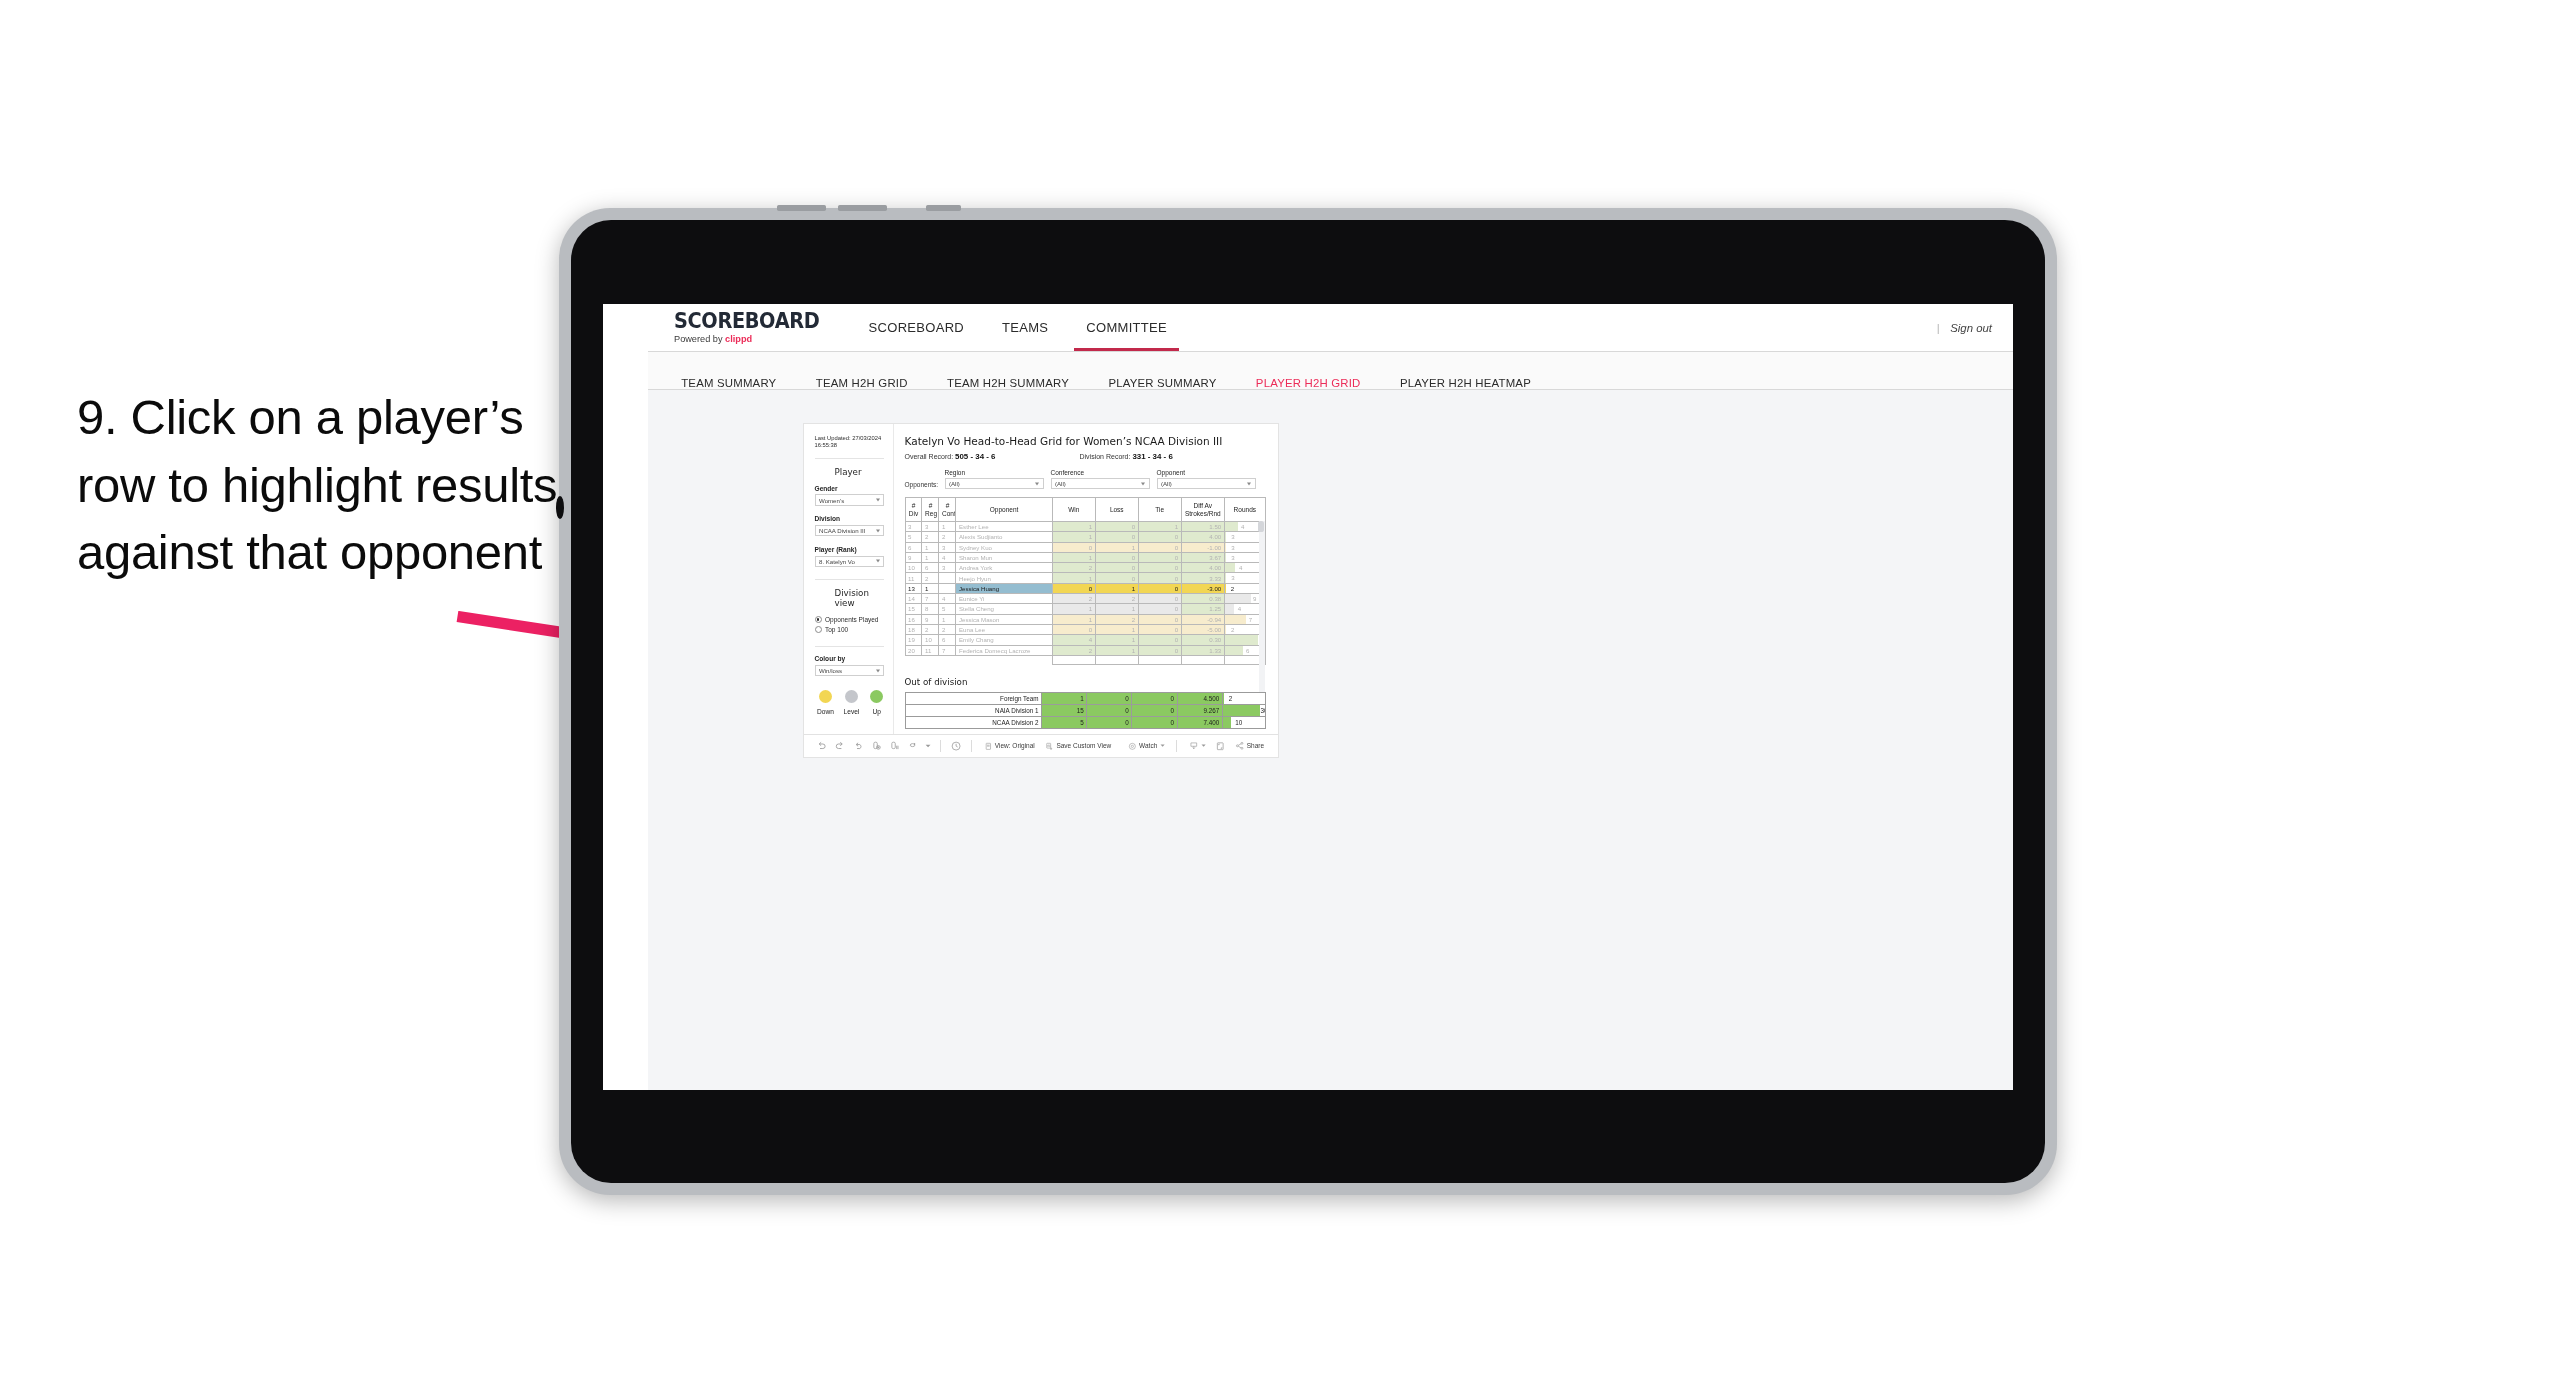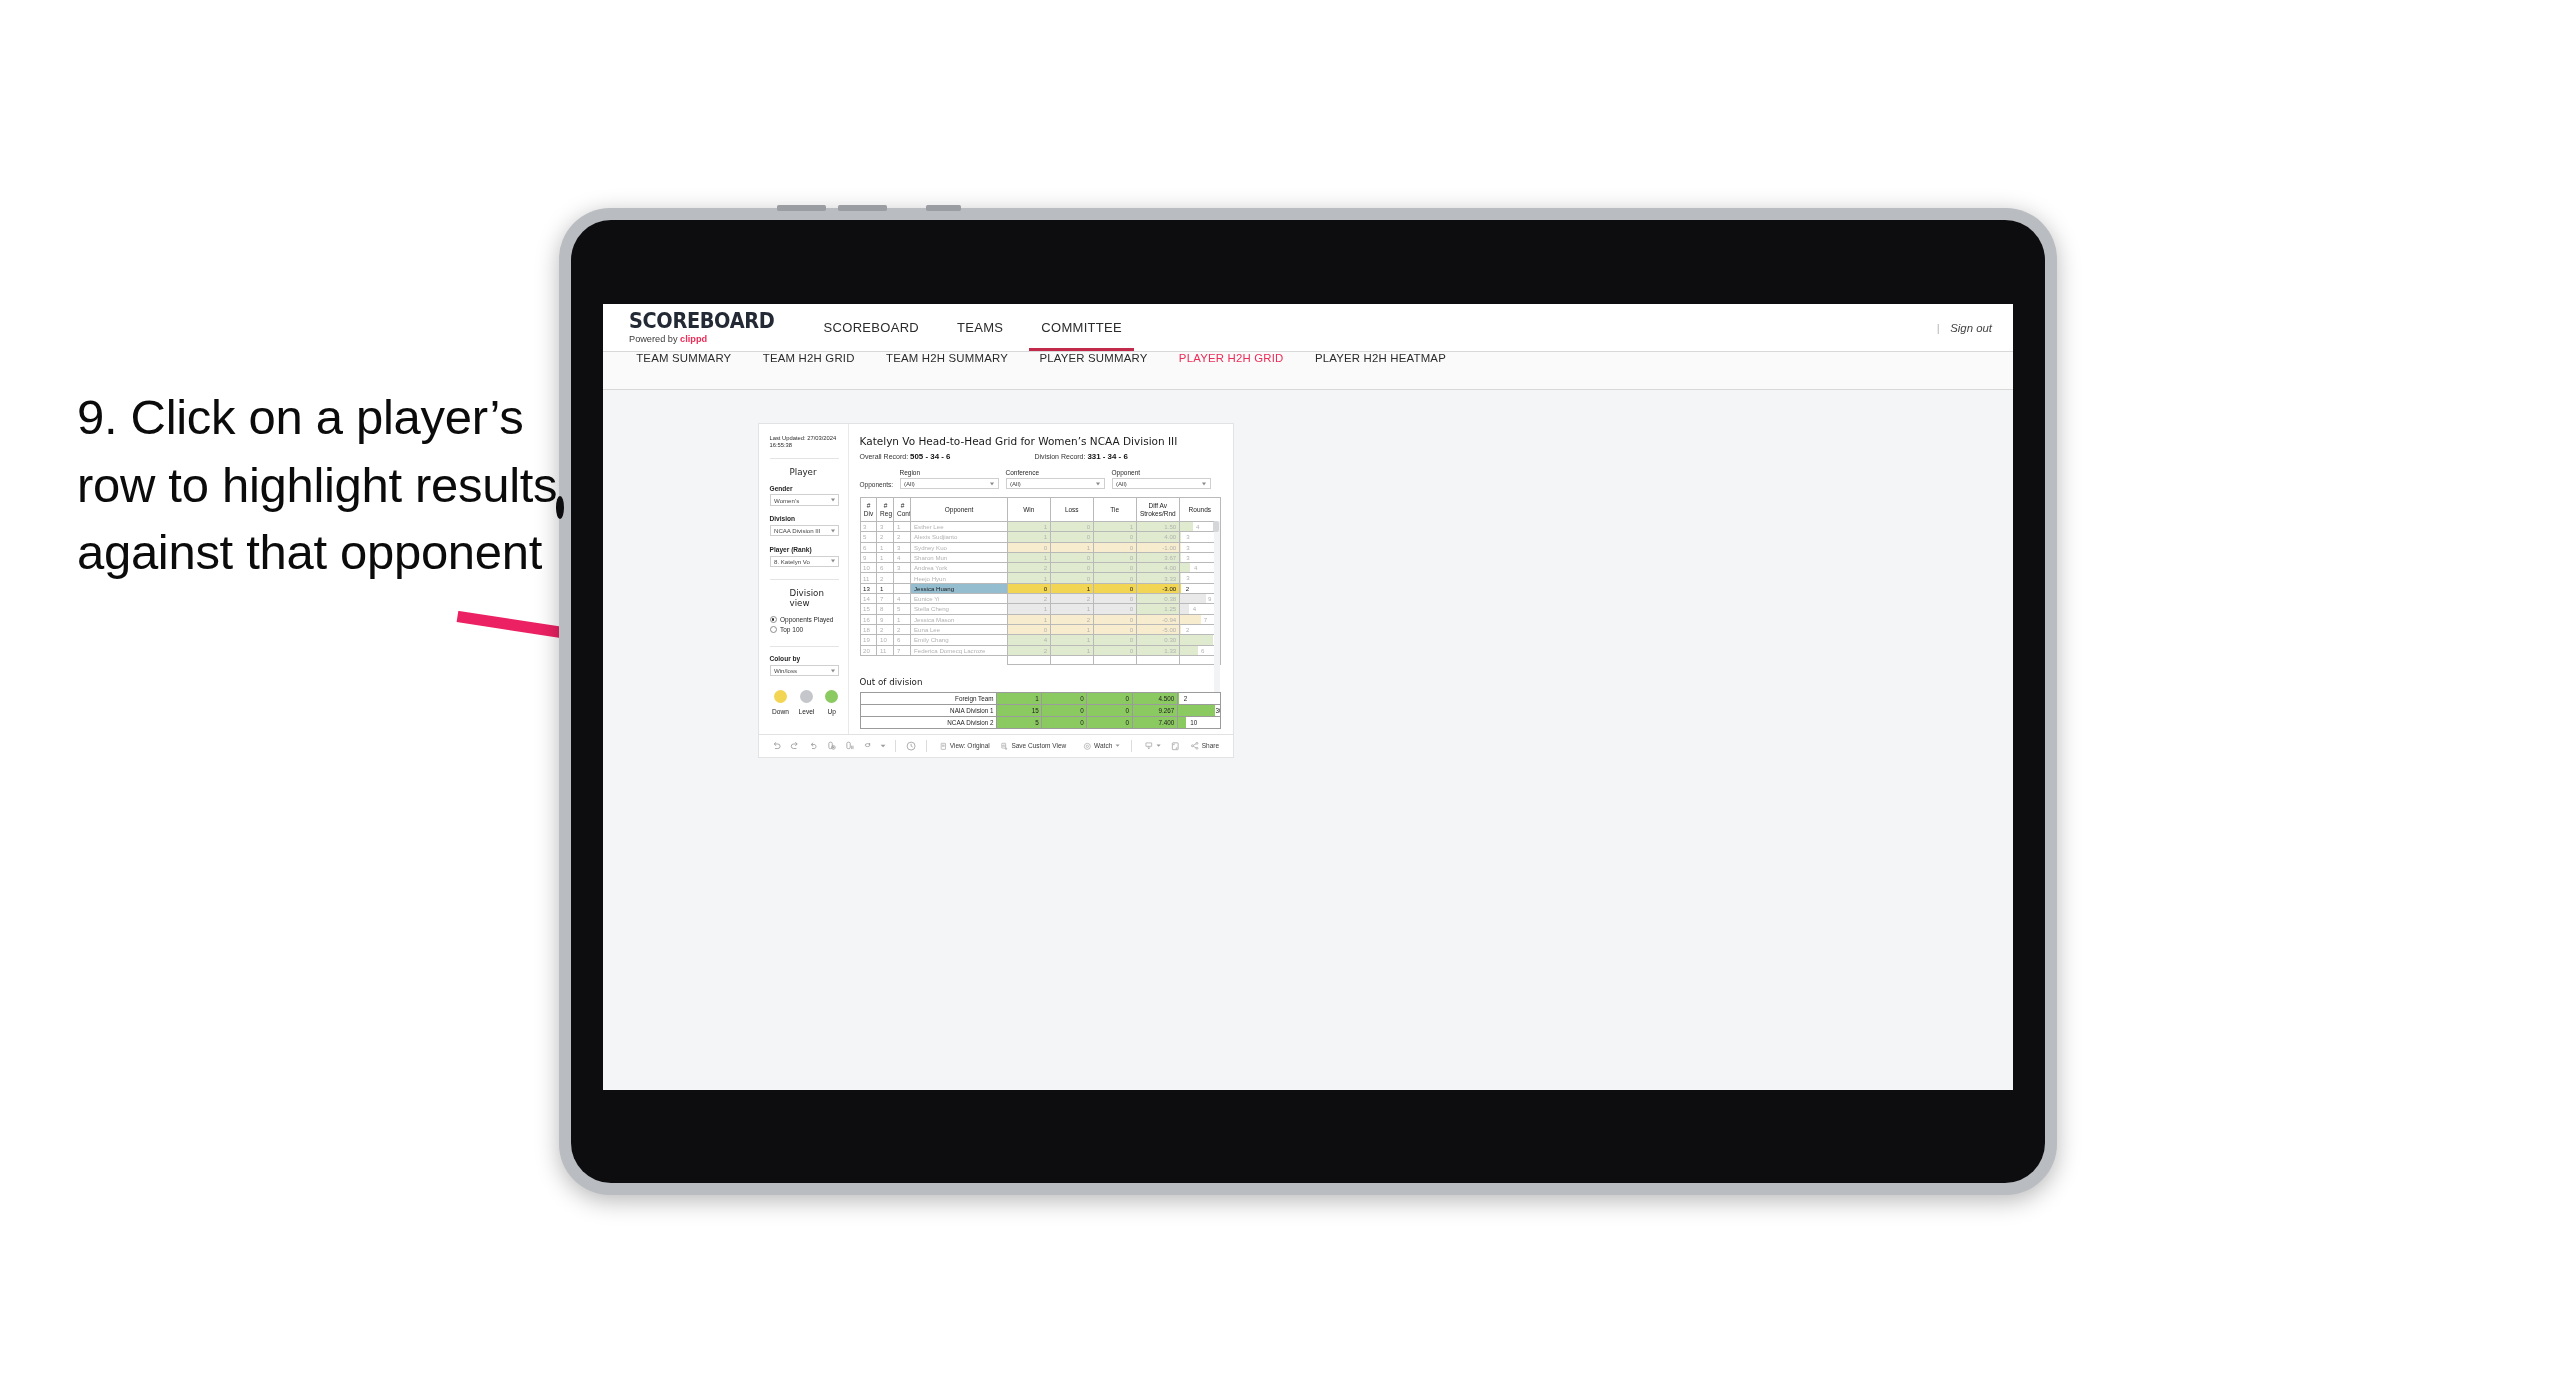--- a/index.html
+++ b/index.html
@@ -45,20 +45,21 @@
   }
   .side-dot {
     position: absolute; left: -2.6px; width: 7.9px; background: #0d0d0f; border-radius: 50%;
   }
   .screen {
     position: absolute;
     left: 603px; top: 304px;
     width: 1410px; height: 786px;
     background: #ffffff;
     overflow: hidden;
+    padding-left: 45px;
   }
 
   
   .appbar {
     height: 48px; background: #fff; border-bottom: 0.9px solid #d8d8d8;
     display: flex; align-items: stretch; position: relative;
   }
   .logo-wrap { display:flex; flex-direction:column; justify-content:center; padding: 0 17.5px 0 26px; }
   .logo-main {
     font-family: "DejaVu Sans", sans-serif;
@@ -80,21 +81,21 @@
   .appbar-right {
     margin-left: auto; display:flex; align-items:center; padding-right: 21px;
     font-size: 11.4px; color: #444; gap: 10.5px;
   }
   .sep-pipe { color: #b5b5b5; }
   .signout { cursor:pointer;font-style:italic; }
 
   
   .subbar {
     height: 38px; background: #fafafa; border-bottom: 0.9px solid #d8d8d8;
-    display:flex; align-items:flex-start; padding-left: 17.5px; gap: 0px;
+    display:flex; align-items:flex-end; padding-left: 17.5px; gap: 8px;
   }
   .subtab {
     font-size: 11.4px; color: #2b2b2b; letter-spacing: 0.2px; padding: 0 15.7px; cursor: pointer;
   }
   .subtab.current { color: #ec2c58; }
 
   
   .workspace { background: #f4f5f7; width: 100%; height: calc(100% - 86px); padding: 31px 0 0 0; position: relative; }
 
   .dashboard {

